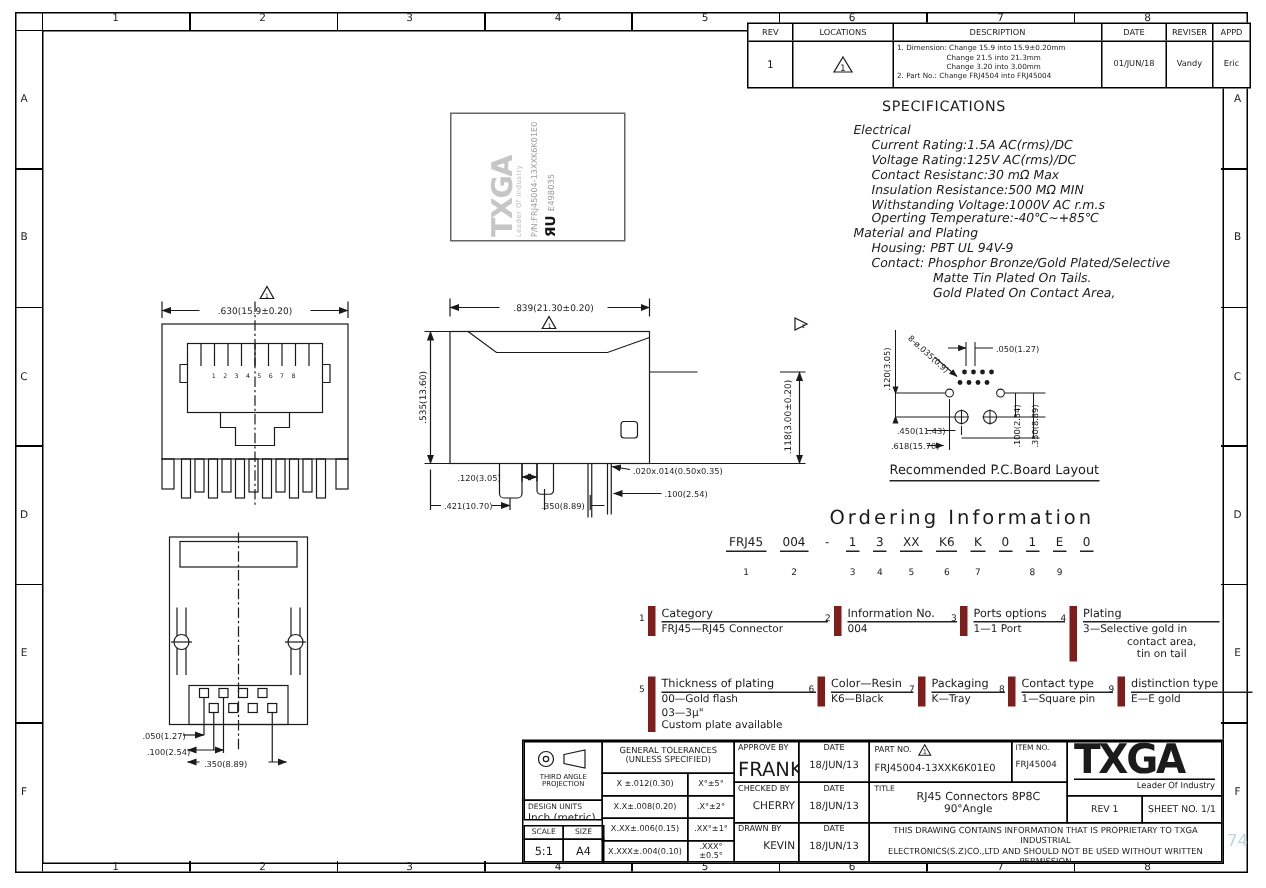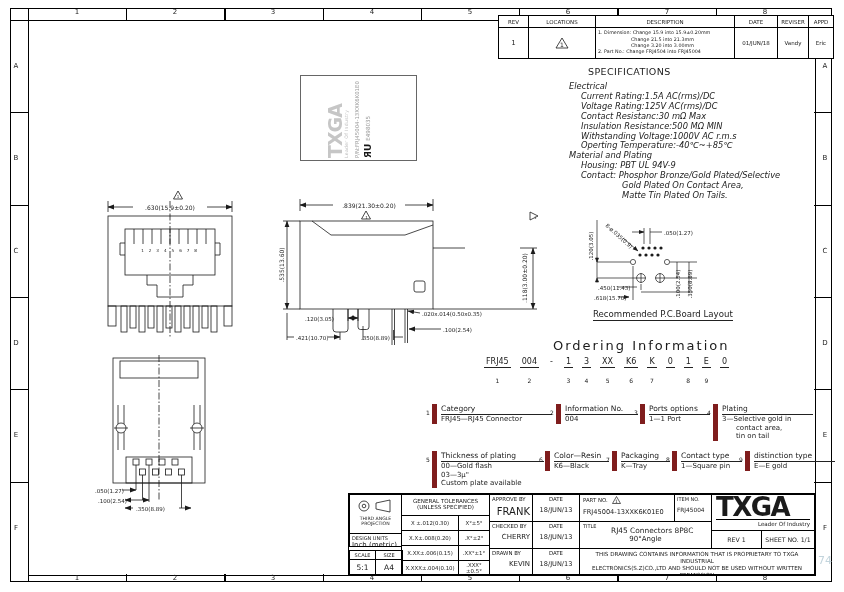--- a/index.html
+++ b/index.html
@@ -49,21 +49,21 @@
   .tokens{left:484px;top:357px;display:flex;gap:9px;align-items:flex-start;}
   .tok{text-align:center;}
   .tok .tt{display:block;border-bottom:1px solid #222;padding:0 2px 1px;font-size:8px;}
   .tok.nl .tt{border-bottom:none;}
   .tok .tn{font-size:6px;margin-top:1px;}
   .ofield{position:absolute;}
   .ofield .fnum{position:absolute;left:-6px;top:5px;font-size:6px;}
   .ofield .fwrap{border-left:5px solid #7f1d1d;padding-left:4px;}
   .ofield .flabel{display:block;font-size:7.5px;border-bottom:1px solid #222;padding-bottom:1px;white-space:nowrap;}
   .ofield .fline{font-size:7px;line-height:8.6px;white-space:nowrap;}
-  .ofield .fline.ind{padding-left:14px;}
+  .ofield .fline.ind{padding-left:14px;text-align:center;}
   
   .tblock{left:348px;top:493px;width:466px;height:81px;border:1px solid #000;background:#fff;}
   .tb{position:absolute;border:1px solid #000;box-sizing:border-box;overflow:hidden;}
   .tb .small{font-size:4.6px;}
   .center{display:flex;align-items:center;justify-content:center;text-align:center;}
   .brand{font-size:26px;font-weight:900;letter-spacing:-1.5px;line-height:22px;transform:scaleY(1.05);}
   .brand-tag{font-size:5.6px;text-align:right;border-top:1px solid #000;margin-top:1px;padding-top:1px;}
   .notice{font-size:5.6px;line-height:7px;text-align:center;padding-top:2px;}
   .watermark{left:818px;top:554px;font-size:11px;color:#c2d4dc;}
 </style>
@@ -153,22 +153,22 @@
     <div class="i1">Electrical</div>
     <div class="i2">Current Rating:1.5A AC(rms)/DC</div>
     <div class="i2">Voltage Rating:125V AC(rms)/DC</div>
     <div class="i2">Contact Resistanc:30 mΩ Max</div>
     <div class="i2">Insulation Resistance:500 MΩ  MIN</div>
     <div class="i2">Withstanding Voltage:1000V AC r.m.s</div>
     <div class="i2">Operting Temperature:-40℃~+85℃</div>
     <div class="i1">Material and Plating</div>
     <div class="i2">Housing: PBT UL 94V-9</div>
     <div class="i2">Contact: Phosphor Bronze/Gold Plated/Selective</div>
+    <div class="i3">Matte Tin Plated On Tails.</div>
     <div class="i3">Gold Plated On Contact Area,</div>
-    <div class="i3">Matte Tin Plated On Tails.</div>
   </div>
 
   <div class="abs sticker">
     <div class="stk-in">
       <div class="stk-brand">TXGA</div>
       <div class="stk-tag">Leader Of Industry</div>
       <div class="stk-pn">P/N:FRJ45004-13XXK6K01E0</div>
       <div class="stk-ulrow">
         <span class="stk-ul">ЯU</span>
         <span class="stk-ule">E498035</span>
@@ -426,21 +426,21 @@
     <div class="tb center" style="left:109px;top:21px;width:32px;height:16px;font-size:5.4px">X°±5°</div>
     <div class="tb center" style="left:52px;top:36px;width:58px;height:16px;font-size:5.4px">X.X±.008(0.20)</div>
     <div class="tb center" style="left:109px;top:36px;width:32px;height:16px;font-size:5.4px">.X°±2°</div>
     <div class="tb center" style="left:52px;top:51px;width:58px;height:16px;font-size:5.4px">X.XX±.006(0.15)</div>
     <div class="tb center" style="left:109px;top:51px;width:32px;height:16px;font-size:5.4px">.XX°±1°</div>
     <div class="tb center" style="left:52px;top:66px;width:58px;height:15px;font-size:5.4px">X.XXX±.004(0.10)</div>
     <div class="tb center" style="left:109px;top:66px;width:32px;height:15px;font-size:5.4px">.XXX°±0.5°</div>
 
     <div class="tb" style="left:140px;top:0;width:44px;height:28px;padding:1px 2px">
       <div style="font-size:5.4px">APPROVE BY</div>
-      <div style="font-size:10px;text-align:right;margin-top:4px">FRANK</div>
+      <div style="font-size:13px;text-align:right;margin-top:4px">FRANK</div>
     </div>
     <div class="tb" style="left:183px;top:0;width:48px;height:28px;padding:1px 2px;text-align:center">
       <div style="font-size:5.4px">DATE</div>
       <div style="font-size:6.6px;margin-top:4px">18/JUN/13</div>
     </div>
     <div class="tb" style="left:140px;top:27px;width:44px;height:28px;padding:1px 2px">
       <div style="font-size:5.4px">CHECKED BY</div>
       <div style="font-size:7px;text-align:right;margin-top:4px">CHERRY</div>
     </div>
     <div class="tb" style="left:183px;top:27px;width:48px;height:28px;padding:1px 2px;text-align:center">

